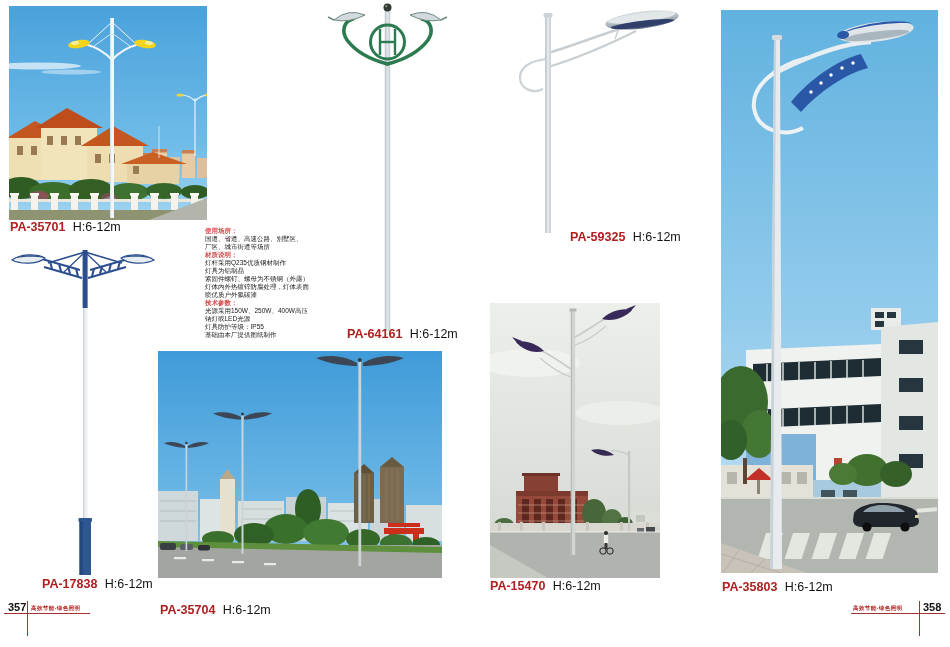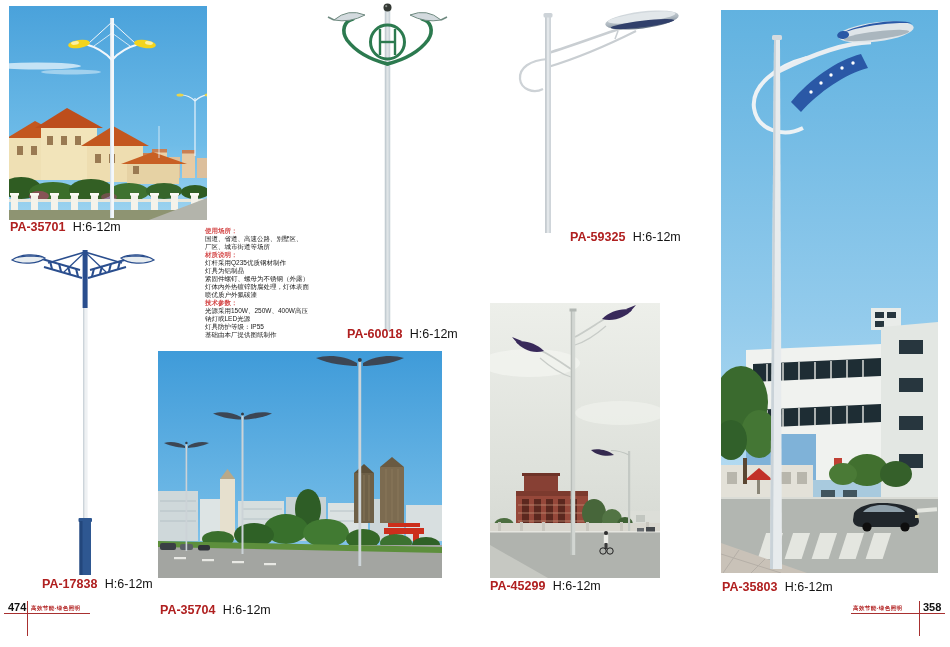--- a/index.html
+++ b/index.html
@@ -158,21 +158,21 @@
       </g>
       <g>
         <path d="M14,20 Q28,8 45,15 Q30,23 14,20 Z" fill="#D3DADE" stroke="#6F8A80" stroke-width="1"></path>
         <line x1="14" y1="20" x2="8" y2="17" stroke="#6F8A80" stroke-width="1.6"></line>
         <path d="M121,20 Q107,8 90,15 Q105,23 121,20 Z" fill="#D3DADE" stroke="#6F8A80" stroke-width="1"></path>
         <line x1="121" y1="20" x2="127" y2="17" stroke="#6F8A80" stroke-width="1.6"></line>
       </g>
     </svg>
   </div>
   <div class="plabel" style="left:347px;top:328px;">
-    <span class="p-code">PA-60018</span>
+    <span class="p-code">PA-64161</span>
     <span class="p-size">H:6-12m</span>
   </div>
 
   <div class="desc">
     <div class="d-head">使用场所：</div>
     <div class="d-line">国道、省道、高速公路、别墅区、</div>
     <div class="d-line">厂区、城市街道等场所</div>
     <div class="d-head">材质说明：</div>
     <div class="d-line">灯杆采用Q235优质钢材制作</div>
     <div class="d-line">灯具为铝制品</div>
@@ -448,21 +448,21 @@
         <path d="M112,16 C120,8 132,4.5 142,7 C136,14 124,19 112,16 Z" fill="#38295A"></path>
         <path d="M136,6 L146,2 L140,9 Z" fill="#38295A"></path>
         <path d="M81,66 C72,60 62,53 52,48 C48,46 44,45 40,45" stroke="#C8CCC8" stroke-width="1.8" fill="none"></path>
         <path d="M81,74 C68,70 58,62 50,55" stroke="#C8CCC8" stroke-width="1.2" fill="none"></path>
         <path d="M54,48 C46,40 34,36.5 26,39 C32,46 42,51 54,48 Z" fill="#38295A"></path>
         <path d="M32,38 L22,34 L28,41 Z" fill="#38295A"></path>
       </g>
     </svg>
   </div>
   <div class="plabel" style="left:490px;top:580px;">
-    <span class="p-code">PA-45299</span>
+    <span class="p-code">PA-15470</span>
     <span class="p-size">H:6-12m</span>
   </div>
 
   <div class="photo" style="left:721px;top:10px;width:217px;height:563px;">
     <svg viewBox="0 0 217 563" preserveAspectRatio="none">
       <defs>
         <linearGradient id="sky7" x1="0" y1="0" x2="0" y2="1">
           <stop offset="0" stop-color="#61B2E0"></stop>
             <stop offset="0.55" stop-color="#93CBEC"></stop>
             <stop offset="1" stop-color="#C8E4F4"></stop>
@@ -586,21 +586,21 @@
         <polygon points="53,30 55,30 52,559 49,559" fill="#C9D2D8"></polygon>
         <rect x="51" y="25" width="10" height="5" rx="1.5" fill="#D5DADE"></rect>
       </g>
     </svg>
   </div>
   <div class="plabel" style="left:722px;top:581px;">
     <span class="p-code">PA-35803</span>
     <span class="p-size">H:6-12m</span>
   </div>
 
-  <span class="footer-num" style="left:8px;top:601px;">474</span>
+  <span class="footer-num" style="left:8px;top:601px;">357</span>
   <div class="redline-v" style="left:27px;top:601px;height:35px;"></div>
   <span class="footer-text" style="left:31px;top:604px;">高效节能·绿色照明</span>
   <div class="redline-h" style="left:4px;top:613px;width:86px;"></div>
 
   <span class="footer-text" style="left:853px;top:604px;">高效节能·绿色照明</span>
   <div class="redline-v" style="left:919px;top:601px;height:35px;"></div>
   <span class="footer-num" style="left:923px;top:601px;">358</span>
   <div class="redline-h" style="left:851px;top:613px;width:94px;"></div>
 
 </div>

